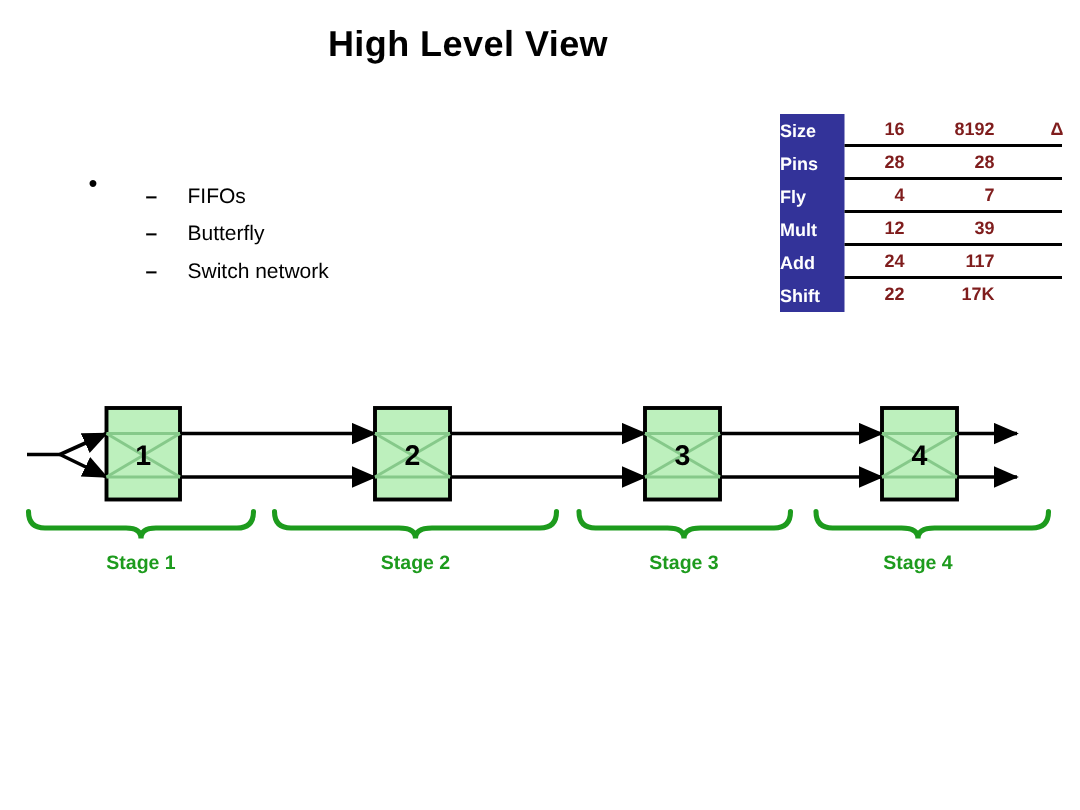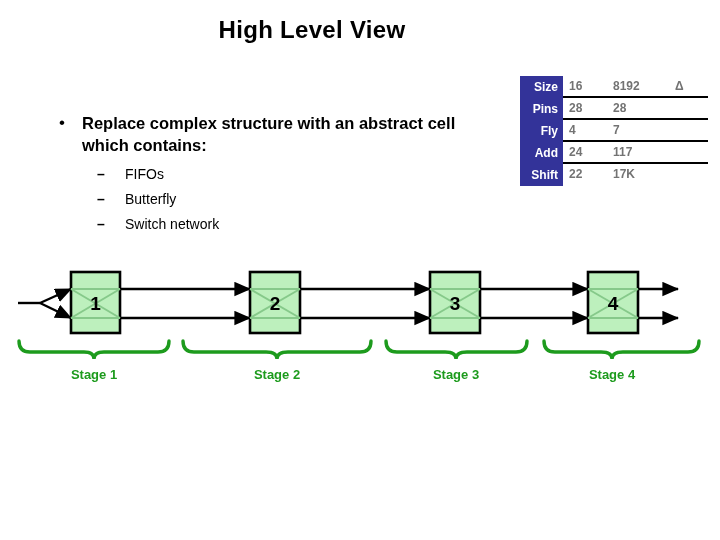--- a/index.html
+++ b/index.html
@@ -96,21 +96,21 @@
     position: relative;
     height: 22px;
   }
   .mt-label {
     position: absolute;
     left: 0px;
     top: 0px;
     width: 43px;
     height: 22px;
     line-height: 22px;
-    text-align: right;
+    text-align: left;
     padding-right: 5px;
     box-sizing: border-box;
     background: #333399;
     color: #ffffff;
     font-size: 12px;
     font-weight: bold;
   }
   .mt-cells {
     position: absolute;
     left: 43px;
@@ -122,24 +122,24 @@
   }
   .mt-row:last-child .mt-cells {
     border-bottom: none;
     padding-left: 16px;
   }
   .mt-c1, .mt-c2, .mt-c3 {
     position: absolute;
     top: 0;
     height: 20px;
     line-height: 20px;
-    text-align: left;
+    text-align: right;
     font-size: 12px;
     font-weight: bold;
-    color: #737373;
+    color: #7f1d1d;
   }
   .mt-c1 { left: 6px;  width: 34px; }
   .mt-c2 { left: 50px; width: 50px; }
   .mt-c3 { left: 112px; width: 34px; }
 
   
   #pipeline {
     position: absolute;
     left: 0;
     top: 255px;
@@ -163,21 +163,20 @@
 </head>
 <body>
 
 <div id="slide">
 
   <div id="slide-title">High Level View</div>
 
   <div id="bullet-block">
     <div class="bullet-row">
       <span class="bullet-glyph">•</span>
-      <span class="bullet-text">Replace complex structure with an abstract cell which contains:</span>
     </div>
     <div class="sub-list">
       <div class="sub-row">
         <span class="sub-dash">–</span>
         <span class="sub-text">FIFOs</span>
       </div>
       <div class="sub-row">
         <span class="sub-dash">–</span>
         <span class="sub-text">Butterfly</span>
       </div>
@@ -203,20 +202,28 @@
         <div class="mt-c1">28</div>
         <div class="mt-c2">28</div>
         <div class="mt-c3"></div>
       </div>
     </div>
     <div class="mt-row">
       <div class="mt-label">Fly</div>
       <div class="mt-cells">
         <div class="mt-c1">4</div>
         <div class="mt-c2">7</div>
+        <div class="mt-c3"></div>
+      </div>
+    </div>
+    <div class="mt-row">
+      <div class="mt-label">Mult</div>
+      <div class="mt-cells">
+        <div class="mt-c1">12</div>
+        <div class="mt-c2">39</div>
         <div class="mt-c3"></div>
       </div>
     </div>
     <div class="mt-row">
       <div class="mt-label">Add</div>
       <div class="mt-cells">
         <div class="mt-c1">24</div>
         <div class="mt-c2">117</div>
         <div class="mt-c3"></div>
       </div>

